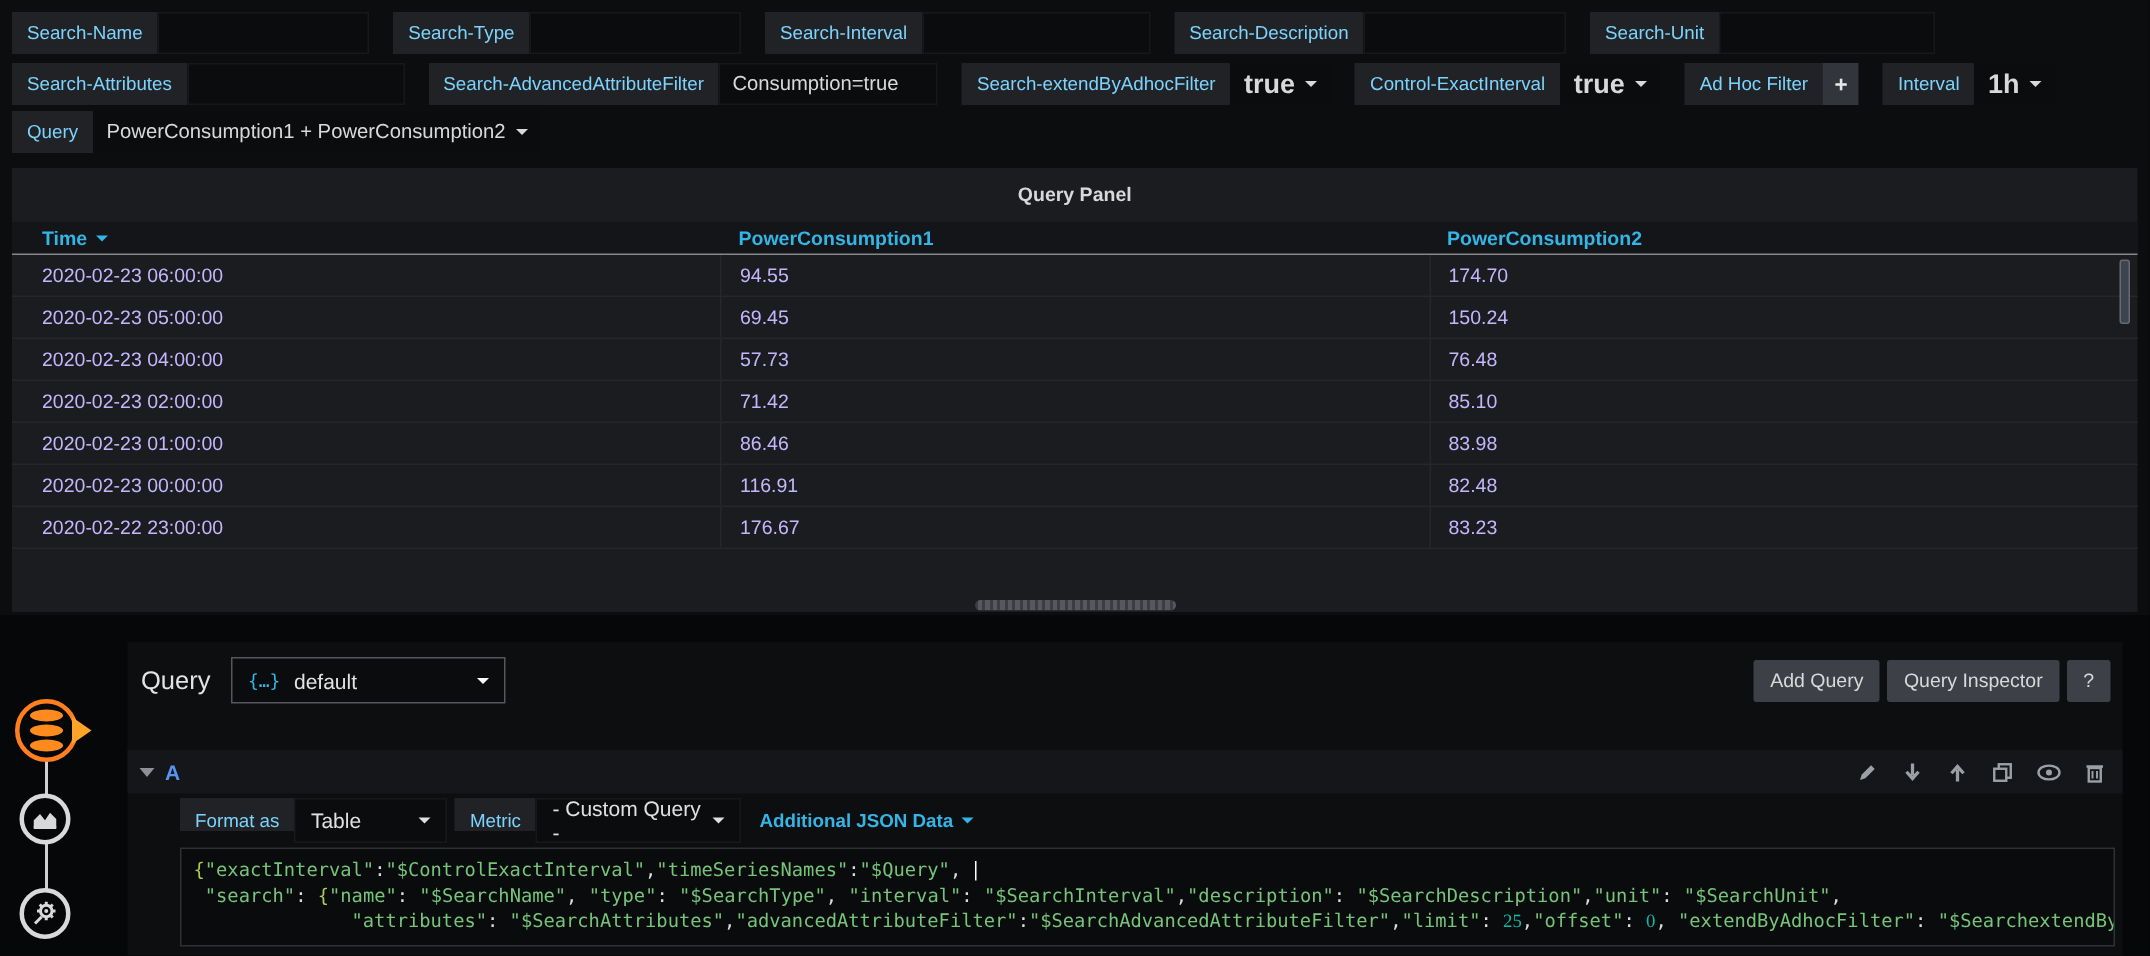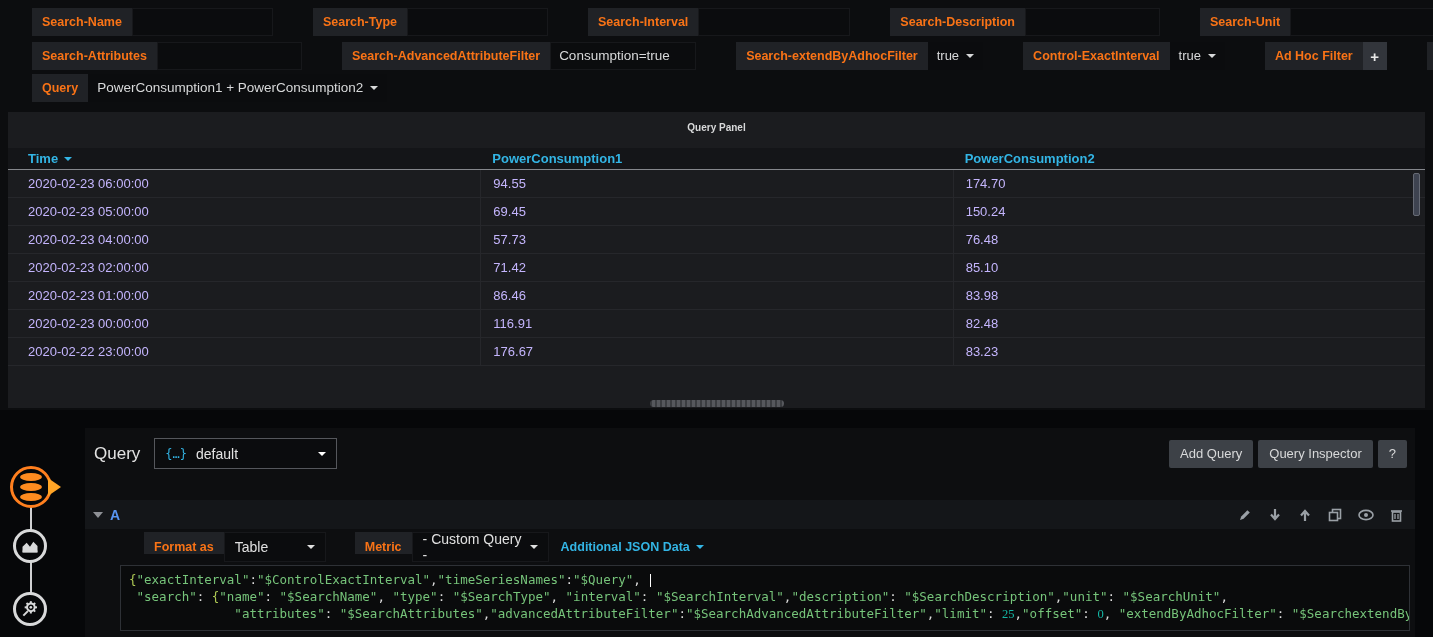--- a/index.html
+++ b/index.html
@@ -8,41 +8,41 @@
     width:1433px; height:637px; position:relative; overflow:hidden;
     font-family:"Liberation Sans", sans-serif; color:#d8d9da;
   }
   .top-section { position:absolute; inset:0 0 auto 0; height:410px; background:#0c0d0f; }
 
   
   .frow { position:absolute; left:8px; display:flex; gap:16px; height:28px; }
   .frow1 { top:8px; } .frow2 { top:42px; } .frow3 { top:74px; }
   .fgroup { display:flex; height:28px; }
   .flabel {
-    background:#202226; color:#f97316; font-size:12.5px; font-weight:bold;
-    line-height:28px; padding:0 10px; white-space:nowrap;margin-left:24px;
+    background:#202226; color:#7dd3fc; font-size:12.5px; font-weight:normal;
+    line-height:28px; padding:0 10px; white-space:nowrap;
   }
   .finput {
     background:#0b0c0e; border:1px solid #17181b; width:141px; height:28px;
     color:#d8d9da; font-size:13.5px; line-height:26px; padding:0 8px; white-space:nowrap;
   }
   .fselect {
-    background:#0b0c0e; height:28px; color:#d8d9da; font-size:13px; font-weight:normal;
+    background:#0b0c0e; height:28px; color:#d8d9da; font-size:18px; font-weight:bold;
     line-height:28px; padding:0 9px; display:flex; align-items:center; gap:7px; white-space:nowrap;
   }
   .plusbtn {
     background:#32353b; color:#e8e8e8; width:24px; height:28px; font-size:15px; font-weight:bold;
     display:flex; align-items:center; justify-content:center; cursor:pointer;
   }
   .caret { width:0; height:0; border-left:4px solid transparent; border-right:4px solid transparent;
            border-top:4px solid currentColor; display:inline-block; }
 
   
   .panel { position:absolute; left:8px; right:8px; top:112px; height:296px; background:#1b1c1f; }
-  .panel-title { text-align:center; font-size:10px; font-weight:bold; color:#d8d9da; padding-top:10px; height:36px; }
+  .panel-title { text-align:center; font-size:13px; font-weight:bold; color:#d8d9da; padding-top:10px; height:36px; }
   .tbl-header { display:grid; grid-template-columns:1fr 1fr 1fr; height:22px;
                 background:#141518; border-bottom:1px solid #85878c; }
   .tbl-header .hcell { color:#33b5e5; font-size:13px; font-weight:bold; line-height:21px;
                        padding-left:12px; display:flex; align-items:center; gap:6px; }
   .tbl-header .hcell:first-child { padding-left:20px; }
   .tbl-body .trow { display:grid; grid-template-columns:1fr 1fr 1fr; height:28px;
                     border-bottom:1px solid #26272b; }
   .tbl-body .tcell { font-size:13px; color:#c4b5fd; line-height:27px; padding-left:12px;
                      border-left:1px solid #26272b; white-space:nowrap; }
   .tbl-body .tcell:first-child { border-left:none; padding-left:20px; }

